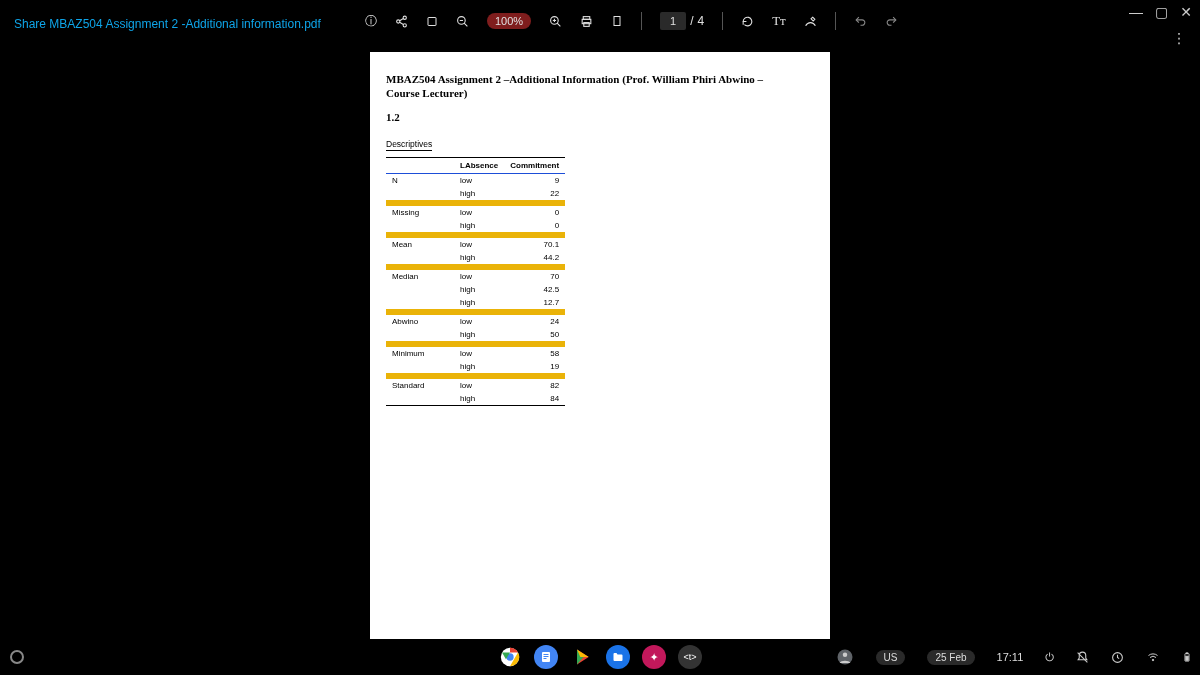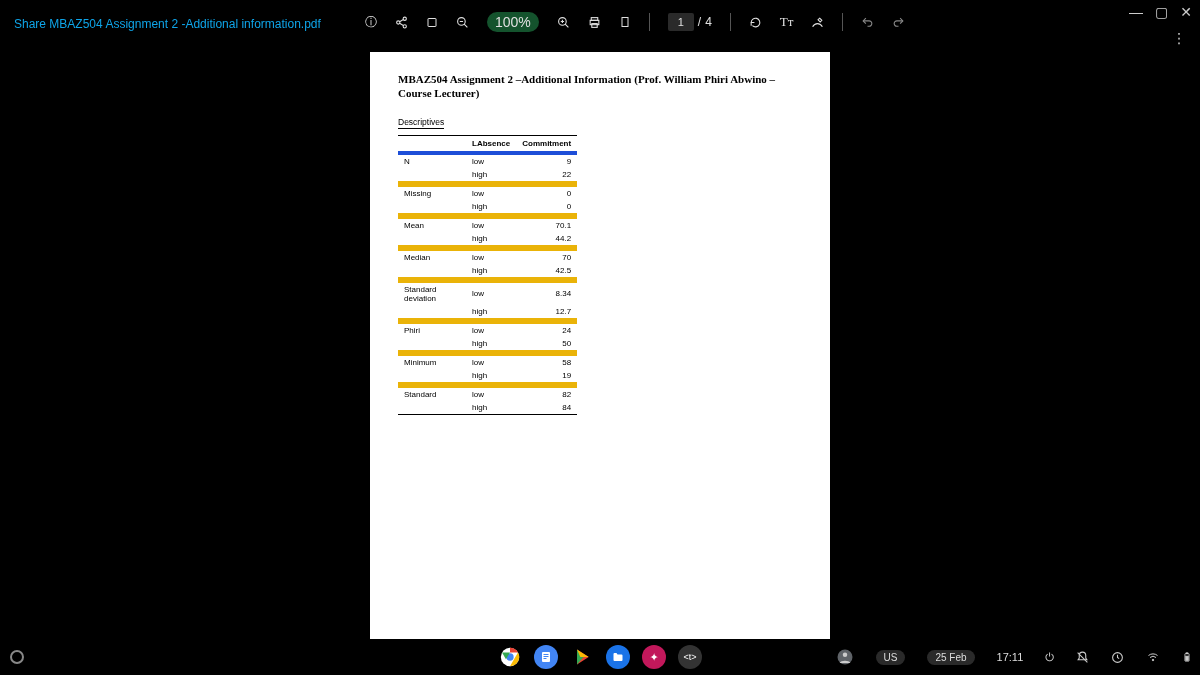--- a/index.html
+++ b/index.html
@@ -6,41 +6,41 @@
   body { font-family: Arial, sans-serif; background:#000; overflow:hidden; width:1200px; height:675px; position:relative; }
 
   
   .win-ctrls { position:absolute; top:4px; right:8px; display:flex; gap:12px; align-items:center; color:#ccc; }
   .win-ctrls span { font-size:14px; cursor:pointer; }
 
   
   .topbar { height:48px; display:flex; align-items:center; color:#0ea5e9; padding:0 10px; }
   .filename { font-size:12px; margin-left:4px; }
   .pdf-tools { position:absolute; left:365px; top:12px; display:flex; align-items:center; gap:18px; color:#e0e0e0; font-size:12px; }
-  .pdf-tools .zoom-val { background:#14532d; border-radius:10px; padding:2px 8px; font-size:14px; }
+  .pdf-tools .zoom-val { background:#7f1d1d; border-radius:10px; padding:2px 8px; font-size:11px; }
   .pdf-tools .page-box { display:flex; align-items:center; gap:4px; }
   .pdf-tools .page-box input { width:26px; height:18px; background:#2a2a2a; border:none; color:#e0e0e0; text-align:center; font-size:11px; border-radius:2px; }
   .pdf-tools .sep { width:1px; height:18px; background:#555; }
   .icon-btn { cursor:pointer; }
 
   .vdots { position:absolute; top:30px; right:14px; color:#ccc; font-size:14px; cursor:pointer; }
 
   
   .side-toggle { position:absolute; left:0; top:62px; width:22px; height:26px; background:#2c2c2c; border-top-right-radius:12px; border-bottom-right-radius:12px; display:flex; align-items:center; justify-content:center; color:#ccc; font-size:11px; cursor:pointer; }
 
   
   .viewport { position:absolute; top:48px; left:0; right:0; bottom:36px; background:#000; display:flex; justify-content:center; overflow:hidden; }
-  .page { width:460px; height:600px; background:#fff; margin-top:4px; padding:20px 36px 10px 28px; font-family:"Times New Roman",serif; color:#000; position:relative; }
+  .page { width:460px; height:600px; background:#fff; margin-top:4px; padding:20px 36px 10px 16px; font-family:"Times New Roman",serif; color:#000; position:relative; }
   .page h3 { font-size:11px; font-weight:bold; margin-bottom:10px; line-height:1.3; }
   .page .qone { font-size:11px; font-weight:bold; margin-top:8px; }
   .page .q12 { font-size:11px; font-weight:bold; margin-top:2px; margin-bottom:10px; }
   .desc { font-size:8.5px; font-family:Arial,sans-serif; border-bottom:1px solid #000; display:inline-block; padding-bottom:1px; margin-bottom:6px; }
 
   table.desc-tbl { font-family:Arial,sans-serif; font-size:8px; border-collapse:collapse; }
-  table.desc-tbl th { font-weight:600; text-align:left; padding:3px 6px; border-top:1px solid #000; border-bottom:4px solid #1d4ed8; }
+  table.desc-tbl th { font-weight:600; text-align:left; padding:3px 6px; border-top:1px solid #000; border-bottom:1px solid #1d4ed8; }
   table.desc-tbl th.stat-h { width:68px; }
   table.desc-tbl th.lab-h { width:48px; }
   table.desc-tbl th.com-h { width:58px; text-align:right; }
   table.desc-tbl td { padding:2px 6px; }
   table.desc-tbl td.stat { width:68px; }
   table.desc-tbl td.lvl { width:48px; }
   table.desc-tbl td.val { width:58px; text-align:right; }
   table.desc-tbl tr.group-start td { border-top:6px solid #eab308; }
   table.desc-tbl tr.last td { border-bottom:1px solid #000; }
 
@@ -144,20 +144,21 @@
   </span>
 </div>
 
 <span class="vdots">⋮</span>
 
 <div class="side-toggle">›</div>
 
 <div class="viewport">
   <div class="page">
     <h3>MBAZ504 Assignment 2 –Additional Information (Prof. William Phiri Abwino –Course Lecturer)</h3>
+    <div class="q12">1.2</div>
     <span class="desc">Descriptives</span>
 
     <table class="desc-tbl">
       <thead>
         <tr>
           <th class="stat-h"></th>
           <th class="lab-h">LAbsence</th>
           <th class="com-h">Commitment</th>
         </tr>
       </thead>
@@ -195,32 +196,27 @@
           <tr class="group-start">
             <td class="stat">Median</td>
             <td class="lvl">low</td>
             <td class="val">70</td>
           </tr>
           <tr>
             <td class="stat"></td>
             <td class="lvl">high</td>
             <td class="val">42.5</td>
           </tr>
-          <tr class="group-start">
-            <td class="stat">Standard deviation</td>
-            <td class="lvl">low</td>
-            <td class="val">8.34</td>
-          </tr>
           <tr>
             <td class="stat"></td>
             <td class="lvl">high</td>
             <td class="val">12.7</td>
           </tr>
           <tr class="group-start">
-            <td class="stat">Phiri</td>
+            <td class="stat">Abwino</td>
             <td class="lvl">low</td>
             <td class="val">24</td>
           </tr>
           <tr>
             <td class="stat"></td>
             <td class="lvl">high</td>
             <td class="val">50</td>
           </tr>
           <tr class="group-start">
             <td class="stat">Minimum</td>

